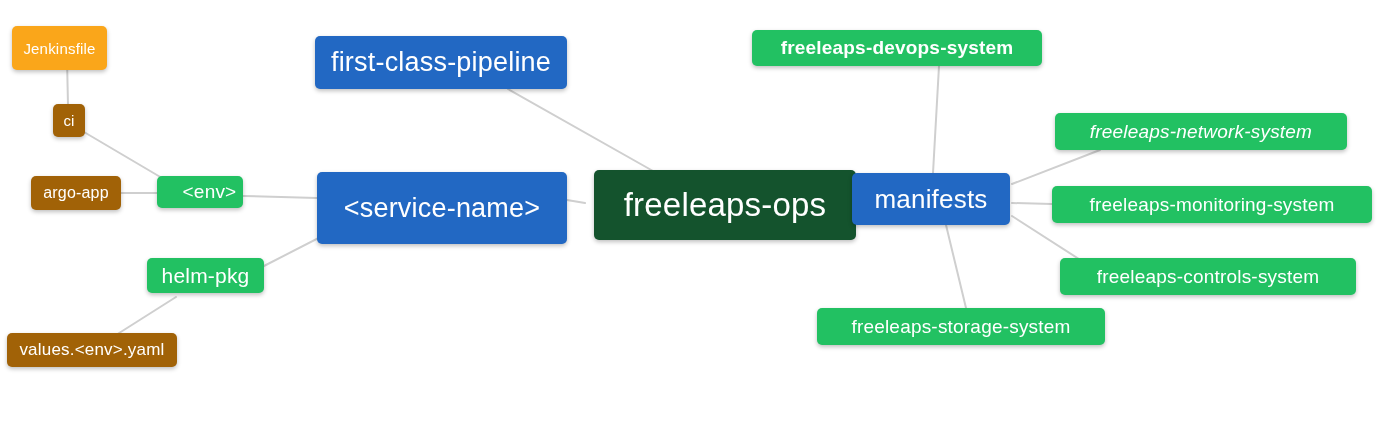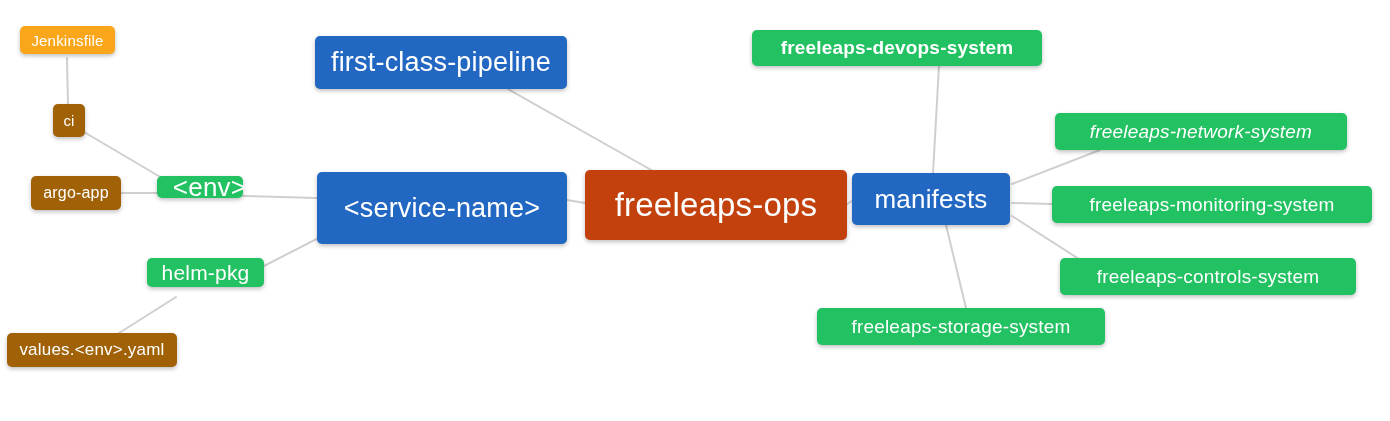--- a/index.html
+++ b/index.html
@@ -37,27 +37,27 @@
     box-shadow: 0 2px 4px rgba(0,0,0,0.25);
     white-space: nowrap;
     box-sizing: border-box;
     cursor: default;
     letter-spacing: 0.2px;
   }
   .c-blue   { background: #2268c3; }
   .c-green  { background: #22c162; }
   .c-red    { background: #a16207; }
   .c-orange { background: #faa61a; }
-  .c-dark   { background: #c2410c; }
+  .c-dark   { background: #14532d; margin-left: 9px; }
 
-  #n-jenkinsfile { left: 20px;   top: 26px;  width: 95px;  height: 28px; font-size: 15px; }
+  #n-jenkinsfile { left: 12px;   top: 26px;  width: 95px;  height: 44px; font-size: 15px; }
   #n-ci          { left: 53px;   top: 104px; width: 32px;  height: 33px; font-size: 15px; }
   #n-argo        { left: 31px;   top: 176px; width: 90px;  height: 34px; font-size: 16px; }
-  #n-env         { left: 157px;  top: 176px; width: 86px;  height: 22px; font-size: 26px; padding-left: 19px; }
-  #n-helm        { left: 147px;  top: 258px; width: 117px; height: 29px; font-size: 21px; }
+  #n-env         { left: 157px;  top: 176px; width: 86px;  height: 32px; font-size: 19px; padding-left: 19px; }
+  #n-helm        { left: 147px;  top: 258px; width: 117px; height: 35px; font-size: 21px; }
   #n-values      { left: 7px;    top: 333px; width: 170px; height: 34px; font-size: 17px; }
   #n-pipeline    { left: 315px;  top: 36px;  width: 252px; height: 53px; font-size: 27px; }
   #n-service     { left: 317px;  top: 172px; width: 250px; height: 72px; font-size: 27px; }
   #n-root        { left: 585px;  top: 170px; width: 262px; height: 70px; font-size: 33px; }
   #n-manifests   { left: 852px;  top: 173px; width: 158px; height: 52px; font-size: 26px; }
   #n-devops      { left: 752px;  top: 30px;  width: 290px; height: 36px; font-size: 19px; font-weight: bold; }
   #n-network     { left: 1055px; top: 113px; width: 292px; height: 37px; font-size: 19px; font-style: italic; }
   #n-monitoring  { left: 1052px; top: 186px; width: 320px; height: 37px; font-size: 19px; }
   #n-controls    { left: 1060px; top: 258px; width: 296px; height: 37px; font-size: 19px; }
   #n-storage     { left: 817px;  top: 308px; width: 288px; height: 37px; font-size: 19px; }

